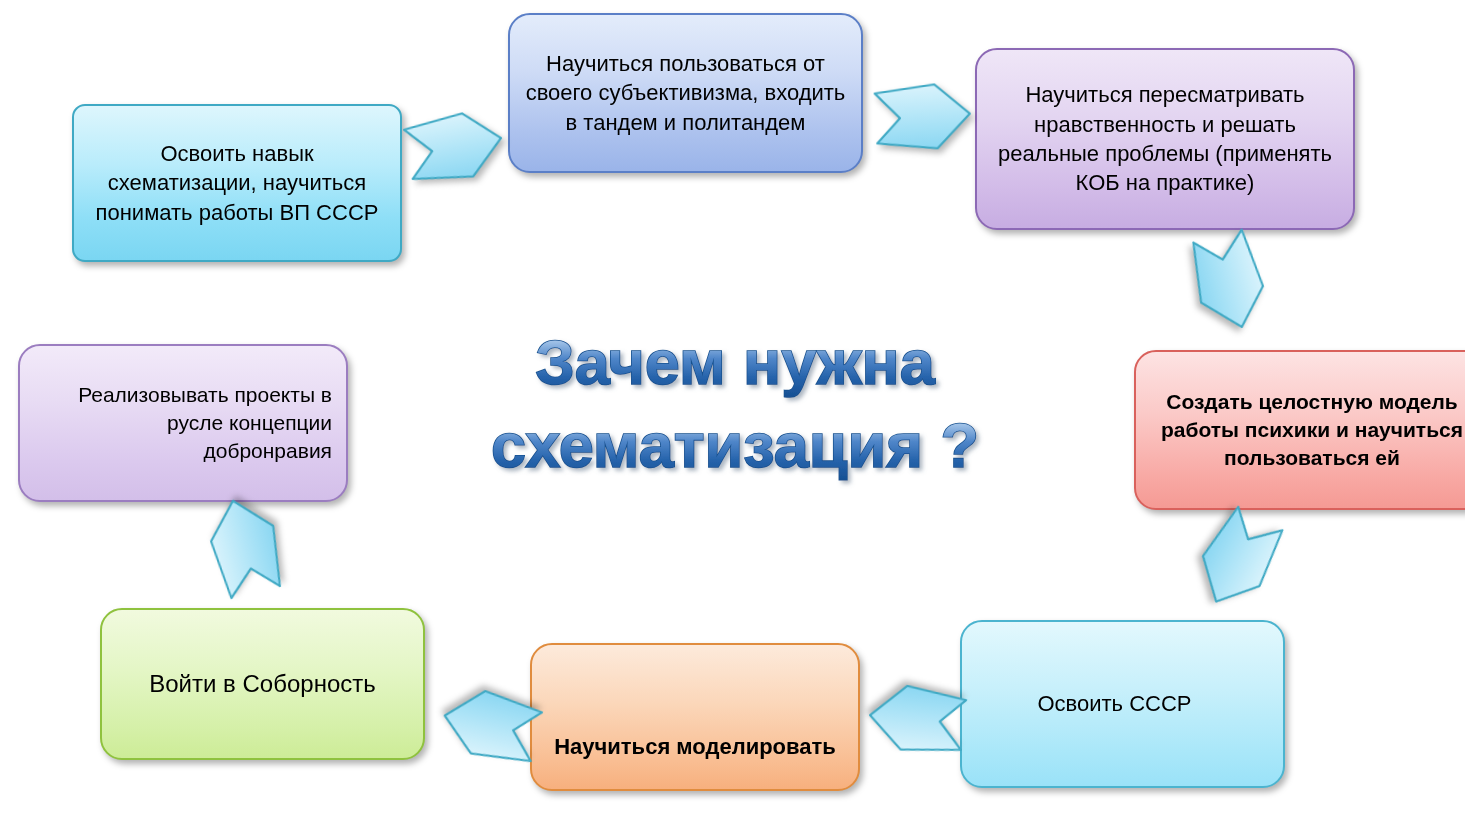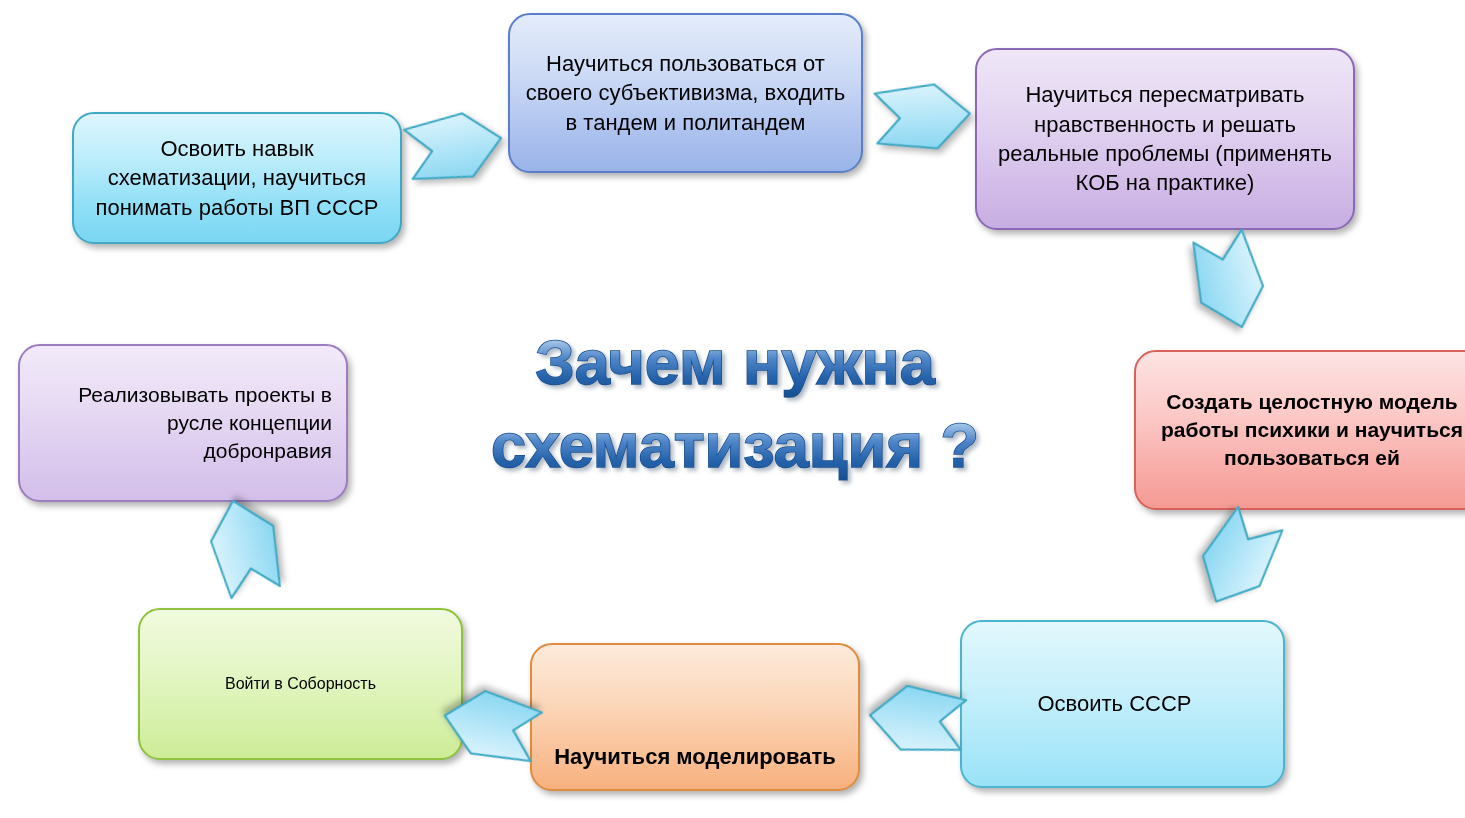--- a/index.html
+++ b/index.html
@@ -100,45 +100,45 @@
     align-items: center;
     justify-content: center;
   }
   #title svg { display: block; }
 </style>
 </head>
 <body>
 
 <div id="stage">
 
-  <div class="node n-cyan" style="left:72px; top:112px; width:330px; height:132px; font-size:22px;">
+  <div class="node n-cyan" style="left:72px; top:104px; width:330px; height:158px; font-size:22px;border-radius:13px;">
     <span class="label">Освоить навык схематизации, научиться понимать работы ВП СССР</span>
   </div>
 
   <div class="node n-blue" style="left:508px; top:13px; width:355px; height:160px; font-size:22px;">
     <span class="label">Научиться пользоваться от своего субъективизма, входить в тандем и политандем</span>
   </div>
 
   <div class="node n-purple" style="left:975px; top:48px; width:380px; height:182px; font-size:22px;">
     <span class="label">Научиться пересматривать нравственность и решать реальные проблемы (применять КОБ на практике)</span>
   </div>
 
   <div class="node n-pink bolder" style="left:1134px; top:350px; width:356px; height:160px; font-size:21px;">
     <span class="label">Создать целостную модель работы психики и научиться пользоваться ей</span>
   </div>
 
   <div class="node n-cyan2" style="left:960px; top:620px; width:325px; height:168px; font-size:22px;">
     <span class="label" style="transform:translateX(-8px);">Освоить СССР</span>
   </div>
 
-  <div class="node n-orange bolder" style="left:530px; top:643px; width:330px; height:148px; font-size:22px; align-items:flex-end; padding-bottom:18px;">
+  <div class="node n-orange bolder" style="left:530px; top:643px; width:330px; height:148px; font-size:22px; align-items:flex-end; padding-bottom:28px;">
     <span class="label">Научиться моделировать</span>
   </div>
 
-  <div class="node n-green" style="left:100px; top:608px; width:325px; height:152px; font-size:16px;margin-left:38px;">
+  <div class="node n-green" style="left:100px; top:608px; width:325px; height:152px; font-size:24px;">
     <span class="label">Войти в Соборность</span>
   </div>
 
   <div class="node n-purple2" style="left:18px; top:344px; width:330px; height:158px; font-size:21px;text-align:right;">
     <span class="label">Реализовывать проекты в русле концепции добронравия</span>
   </div>
 
   <div class="arrow" style="left:406px; top:108px; width:100px; height:80px; transform:rotate(-10deg);">
     <svg width="100" height="80" viewBox="0 0 100 70">
       <defs>

